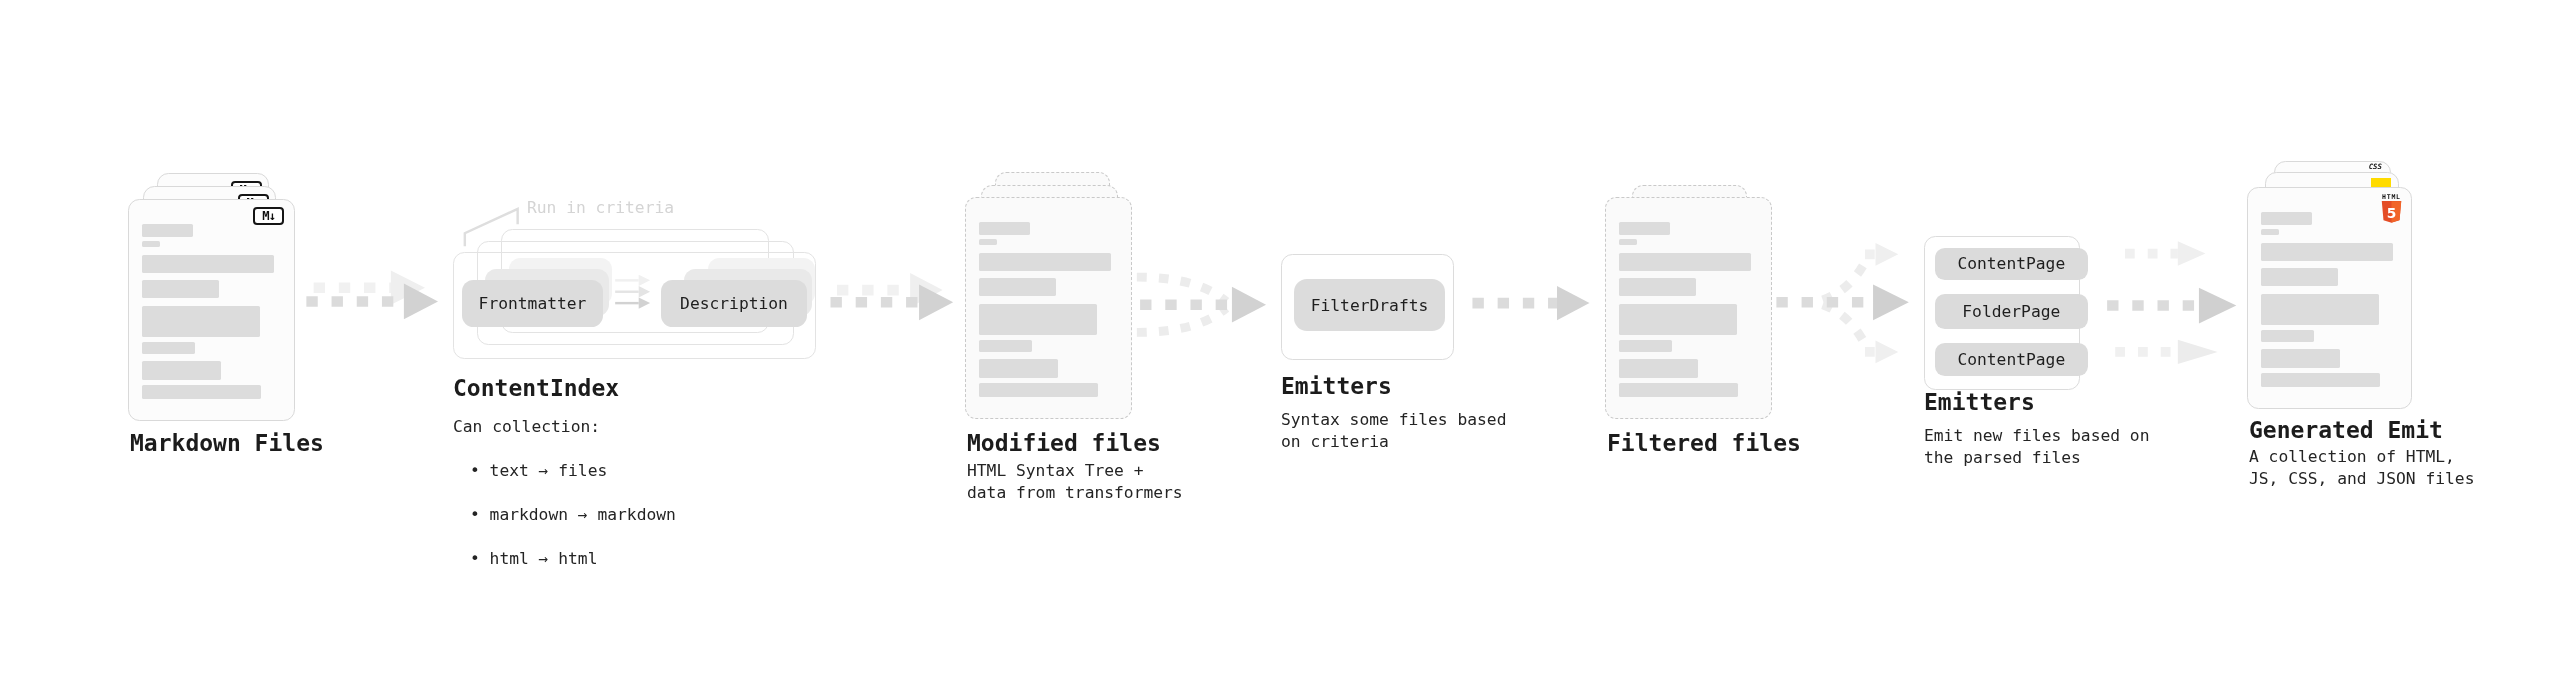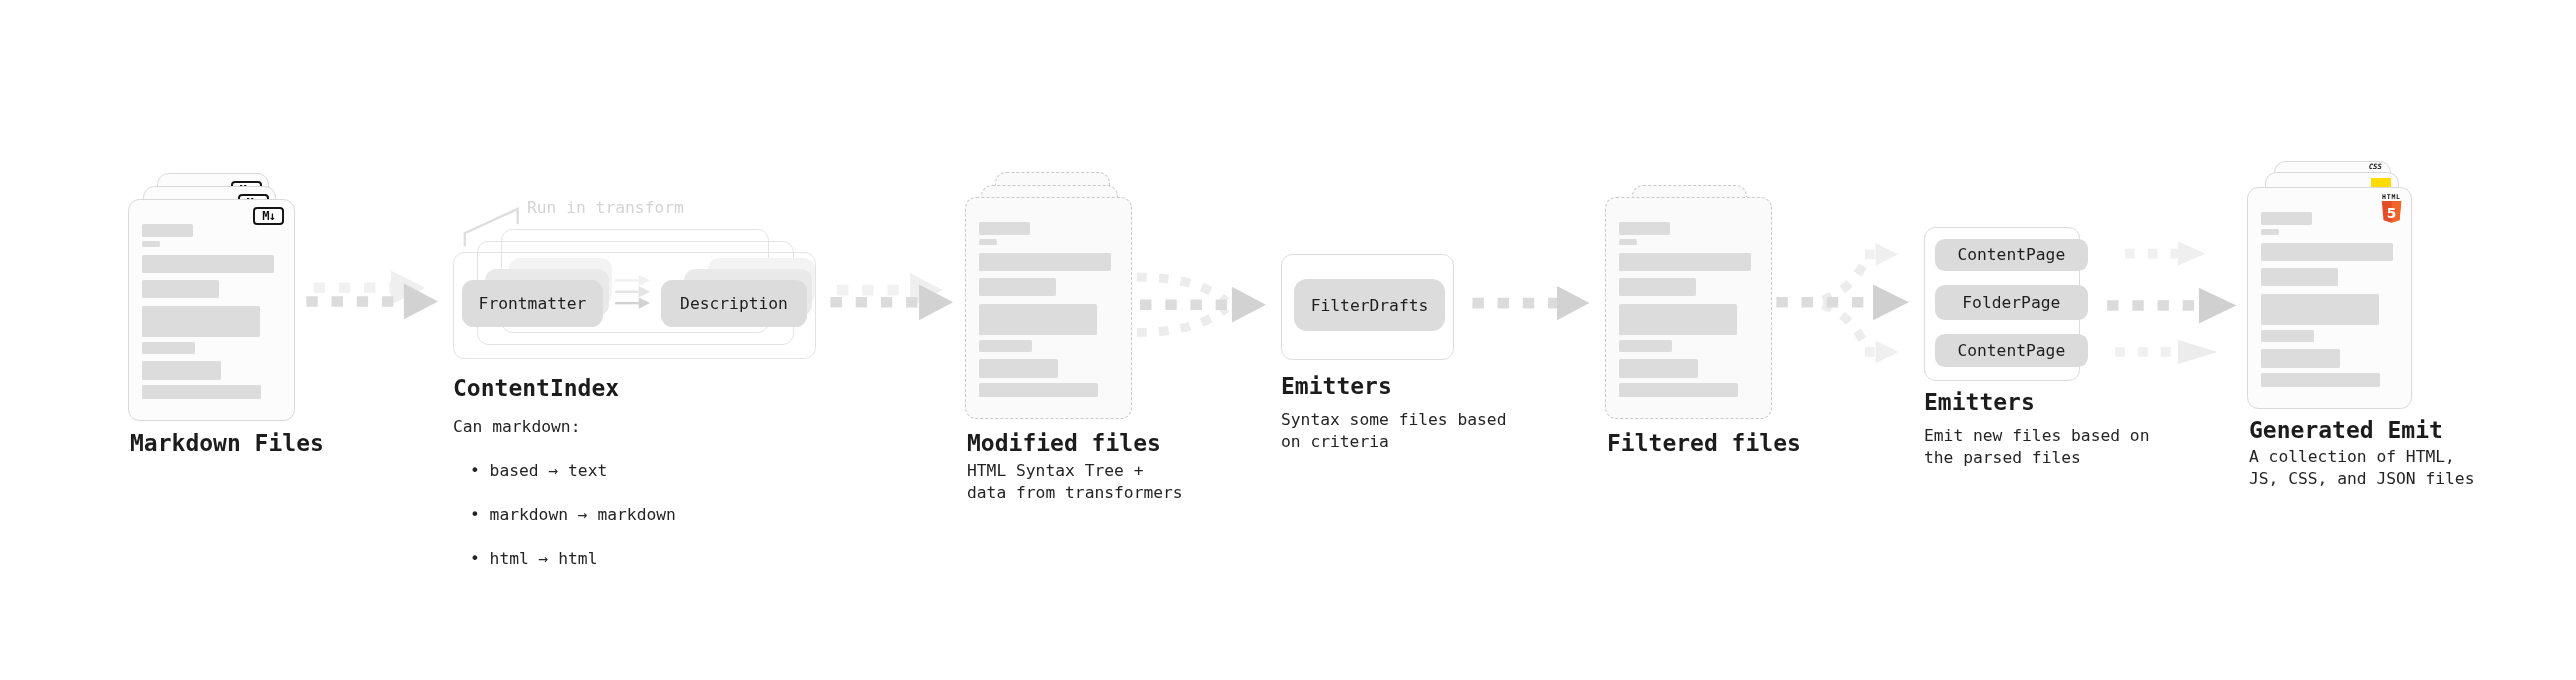--- a/index.html
+++ b/index.html
@@ -138,25 +138,25 @@
   <div>
     <div class="t-layer" style="left:501px;top:229px;width:268px;height:104px"></div>
     <div class="t-layer" style="left:477px;top:241px;width:317px;height:104px"></div>
     <div class="pill g1" style="left:509px;top:258px;width:103px;height:47px"></div>
     <div class="pill g1" style="left:708px;top:258px;width:107px;height:47px"></div>
     <div class="pill g2" style="left:485px;top:269px;width:124px;height:47px"></div>
     <div class="pill g2" style="left:684px;top:269px;width:128px;height:47px"></div>
     <div class="t-layer" style="left:453px;top:252px;width:363px;height:107px"></div>
     <div class="pill front" style="left:462px;top:280px;width:141px;height:47px">Frontmatter</div>
     <div class="pill front" style="left:661px;top:280px;width:146px;height:47px">Description</div>
-    <div class="annot" style="left:527px;top:198px">Run in transform</div>
+    <div class="annot" style="left:527px;top:198px">Run in criteria</div>
     <div class="title" style="left:453px;top:375px">ContentIndex</div>
-    <div class="desc" style="left:453px;top:416px">Can markdown:</div>
+    <div class="desc" style="left:453px;top:416px">Can collection:</div>
     <div class="desc bullets" style="left:470px;top:438px">
-      <span>• based → text</span>
+      <span>• text → files</span>
       <span>• markdown → markdown</span>
       <span>• html → html</span>
     </div>
   </div>
 
   <div>
     <div class="doc dashed" style="left:995px;top:172px;width:115px;height:222px"></div>
     <div class="doc dashed" style="left:981px;top:185px;width:137px;height:222px"></div>
     <div class="doc dashed" style="left:965px;top:197px;width:167px;height:222px">
       <div>
@@ -194,21 +194,21 @@
           <div class="bar" style="top: 106px; width: 118px; height: 31px;"></div>
           <div class="bar" style="top: 142px; width: 53px; height: 12.2px;"></div>
           <div class="bar" style="top: 161px; width: 79px; height: 18.7px;"></div>
           <div class="bar" style="top: 185px; width: 119px; height: 14px;"></div>
         </div>
     </div>
     <div class="title" style="left:1607px;top:430px">Filtered files</div>
   </div>
 
   <div>
-    <div class="box" style="left:1924px;top:227px;width:156px;height:154px">
+    <div class="box" style="left:1924px;top:236px;width:156px;height:154px">
       <div class="epill" style="top:10.6px;height:32.5px">ContentPage</div>
       <div class="epill" style="top:57px;height:35px">FolderPage</div>
       <div class="epill" style="top:106px;height:32.5px">ContentPage</div>
     </div>
     <div class="title" style="left:1924px;top:389px">Emitters</div>
     <div class="desc" style="left:1924px;top:425px">Emit new files based on
 the parsed files</div>
   </div>
 
   <div>

